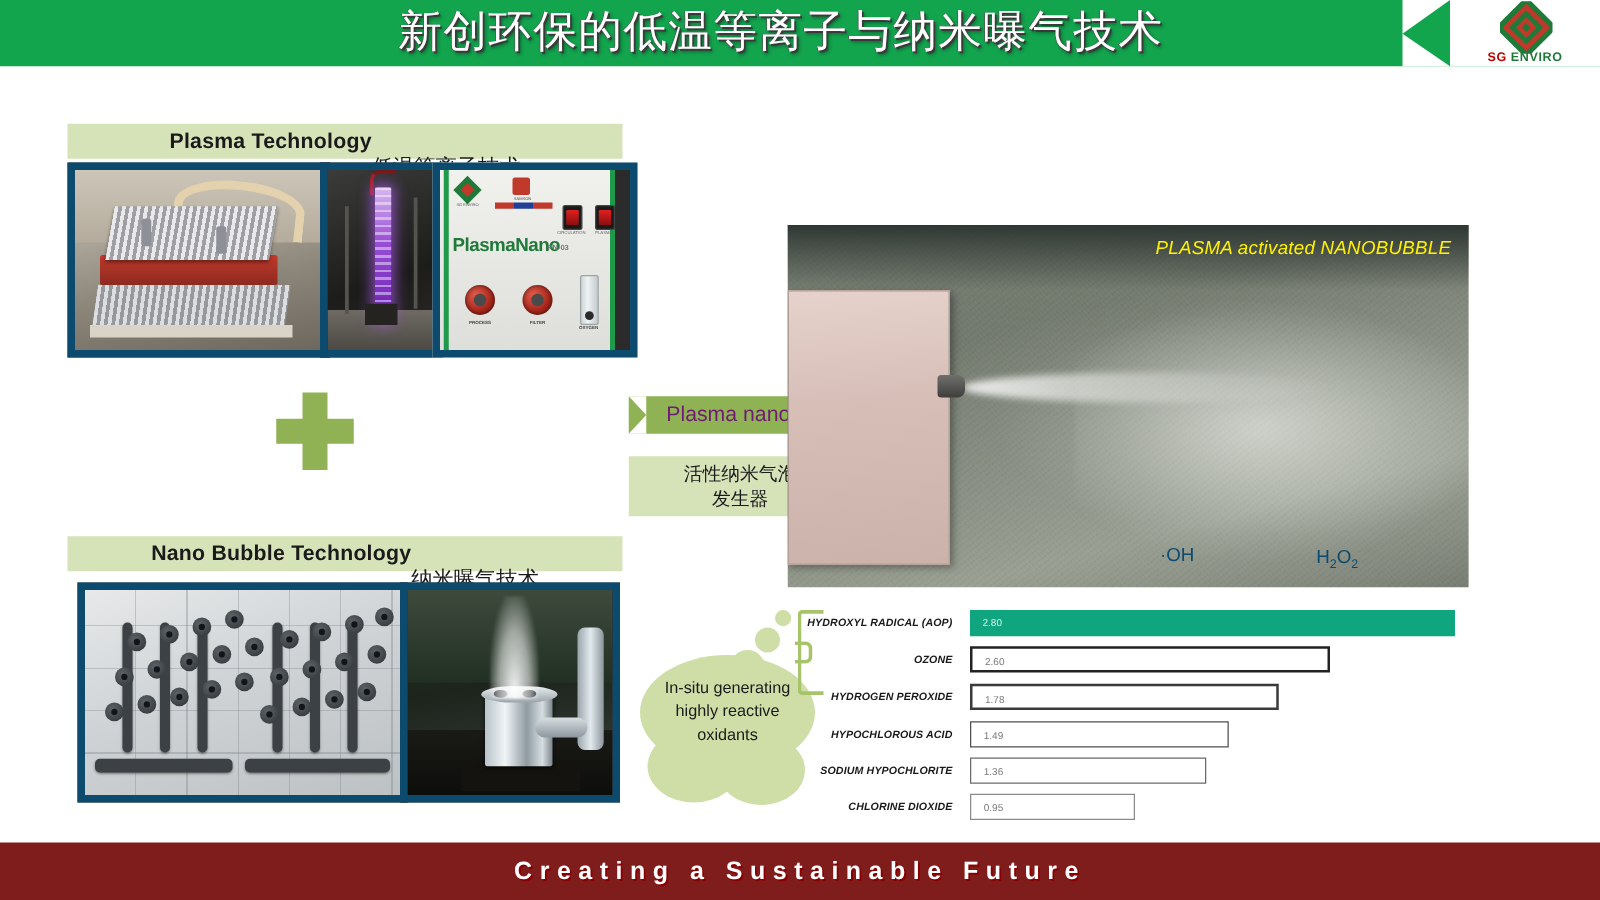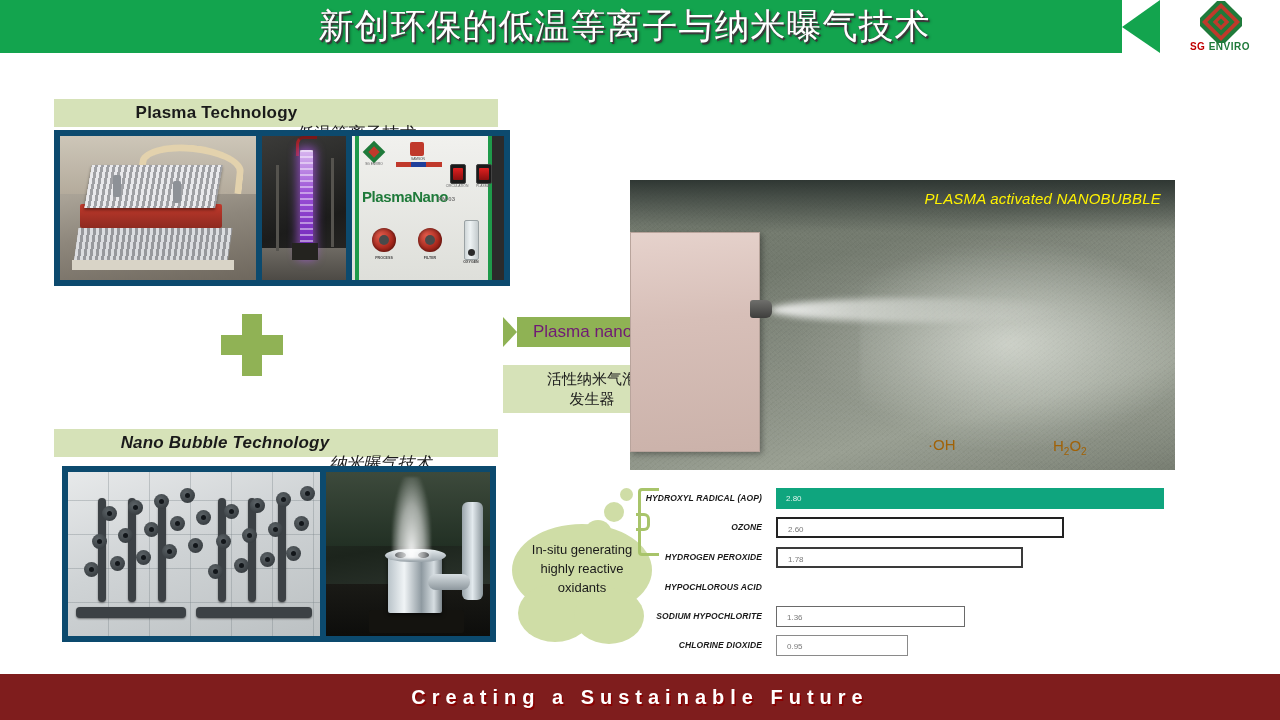--- a/index.html
+++ b/index.html
@@ -45,21 +45,21 @@
   
   .sec-head{
     position:absolute;background:#d6e2b8;
     display:flex;align-items:center;justify-content:center;
     color:#1a1a1a;
     text-align:center;
   }
   .sec-head .en{font-size:17px;font-weight:700;letter-spacing:.2px;}
   .sec-head .cn{font-size:17px;font-weight:400;font-family:"DejaVu Sans",sans-serif;margin-top:40px;}
   #plasma-head{left:54px;top:99px;width:444px;height:28px;}
-  #nano-head{left:54px;top:429px;width:444px;height:28px;font-style:italic;}
+  #nano-head{left:54px;top:429px;width:444px;height:28px;}
 
   
   .photo{position:absolute;overflow:hidden;background:#333;}
   .ph-border{border:6px solid #0c4a6e;}
 
   
   #ph-plasma1{left:54px;top:130px;width:198px;height:144px;}
   .hs-bg{position:absolute;inset:0;background:
      linear-gradient(170deg,#b9b2a6 0%,#a9a296 35%,#8e877c 60%,#6e675d 100%);}
   .hs-table{position:absolute;left:0;top:0;width:100%;height:40%;
@@ -204,21 +204,21 @@
   .pp-nozzle{position:absolute;left:120px;top:120px;width:22px;height:18px;
      background:linear-gradient(180deg,#6f6f6c,#3e3e3c);border-radius:3px 6px 6px 3px;}
   .pp-spray{position:absolute;left:140px;top:118px;width:300px;height:24px;
      background:linear-gradient(90deg,rgba(255,255,255,.85),rgba(240,242,238,.55) 35%,rgba(230,232,228,.18) 70%,rgba(0,0,0,0));
      filter:blur(3px);border-radius:50%;}
   .pp-cloud{position:absolute;left:230px;top:60px;width:330px;height:210px;
      background:radial-gradient(ellipse at 45% 50%,rgba(235,238,232,.5),rgba(210,215,208,.22) 45%,rgba(0,0,0,0) 72%);
      filter:blur(2px);}
   .pp-title{position:absolute;right:14px;top:10px;font-size:15px;font-style:italic;
      color:#fff200;font-weight:500;letter-spacing:.2px;}
-  .chem{position:absolute;color:#a16207;font-size:15px;white-space:nowrap;
+  .chem{position:absolute;color:#0c4a6e;font-size:15px;white-space:nowrap;
      font-family:"Liberation Sans",sans-serif;}
   .chem sub{font-size:10px;}
 
   
   .cloud{position:absolute;left:512px;top:488px;width:140px;height:160px;}
   .cloud b{position:absolute;background:#cfdda6;border-radius:50%;display:block;}
   .cloud-text{
     position:absolute;left:18px;top:52px;width:104px;text-align:center;
     font-size:13px;line-height:19px;color:#1a1a1a;
   }
@@ -449,20 +449,23 @@
 
   <div class="crow" style="top:62px">
     <div class="clabel">HYDROGEN PEROXIDE</div>
     <div class="cbar outline" style="width:247px;border:2.1px solid #3a3a3a">
       <span class="cval">1.78</span>
     </div>
   </div>
 
   <div class="crow" style="top:92px">
     <div class="clabel">HYPOCHLOROUS ACID</div>
+    <div class="cbar outline" style="width:207px;border:1.9px solid #4f4f4f">
+      <span class="cval">1.49</span>
+    </div>
   </div>
 
   <div class="crow" style="top:121px">
     <div class="clabel">SODIUM HYPOCHLORITE</div>
     <div class="cbar outline" style="width:189px;border:1.7px solid #6a6a6a">
       <span class="cval">1.36</span>
     </div>
   </div>
 
   <div class="crow" style="top:150px">

